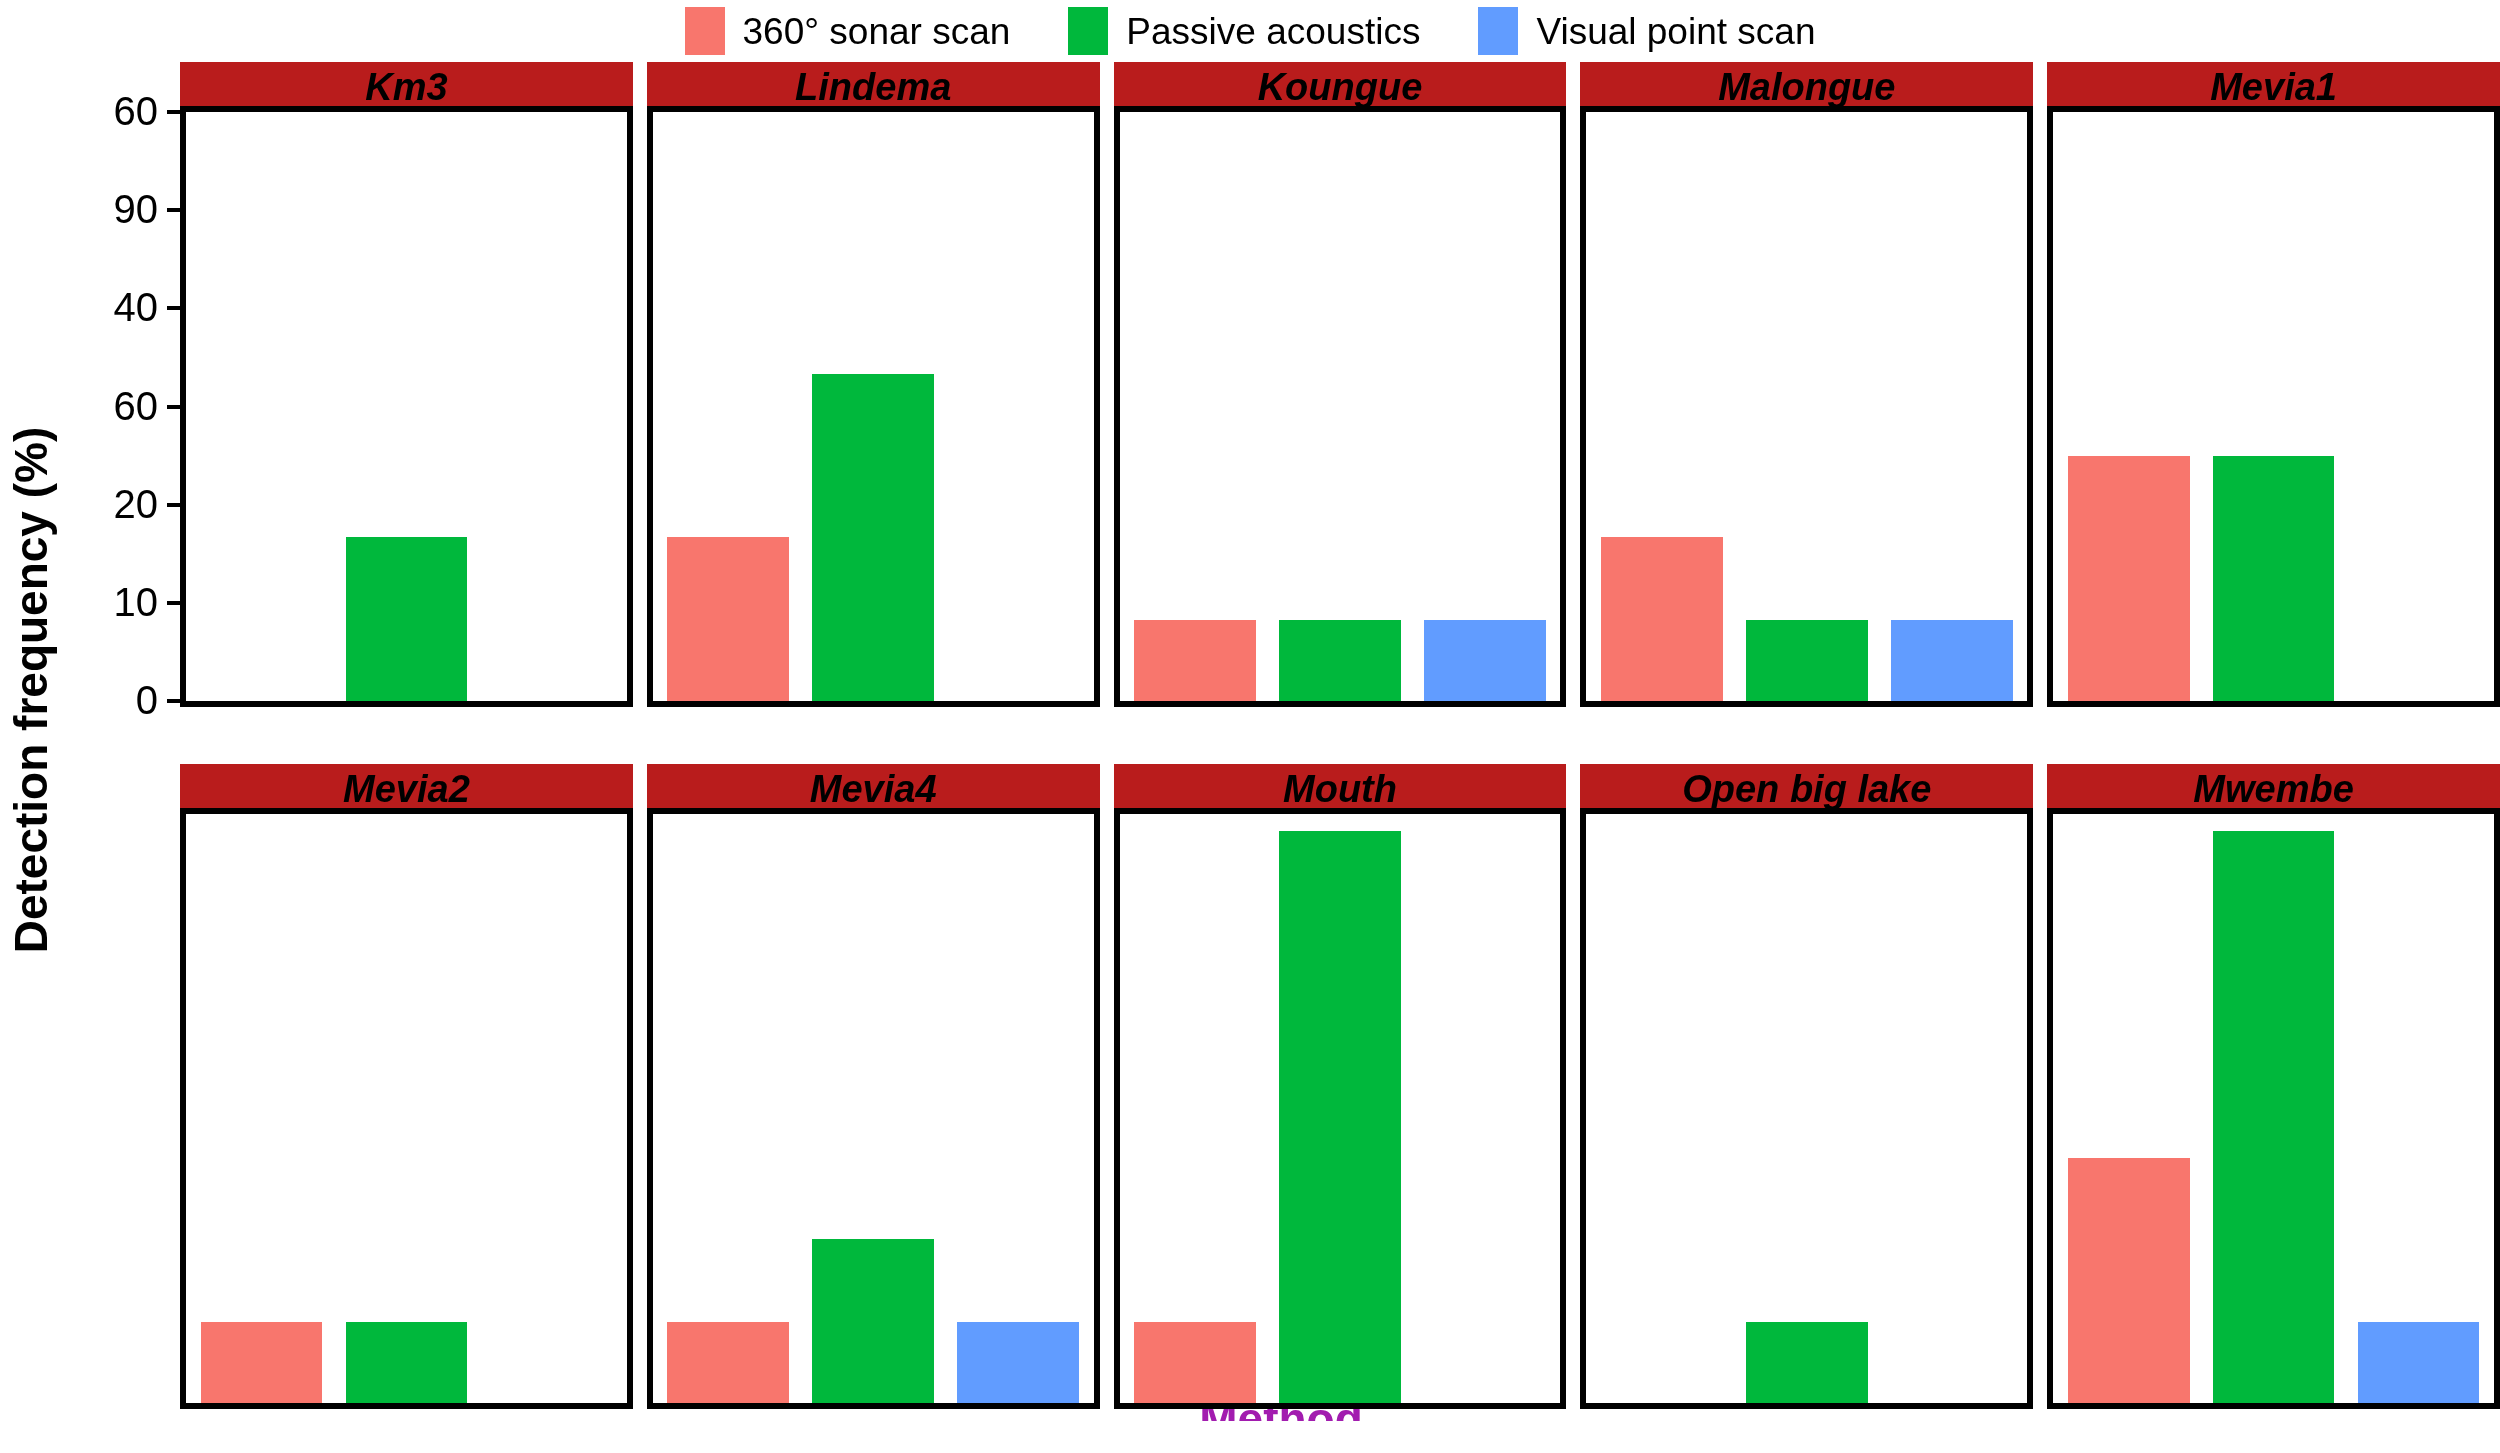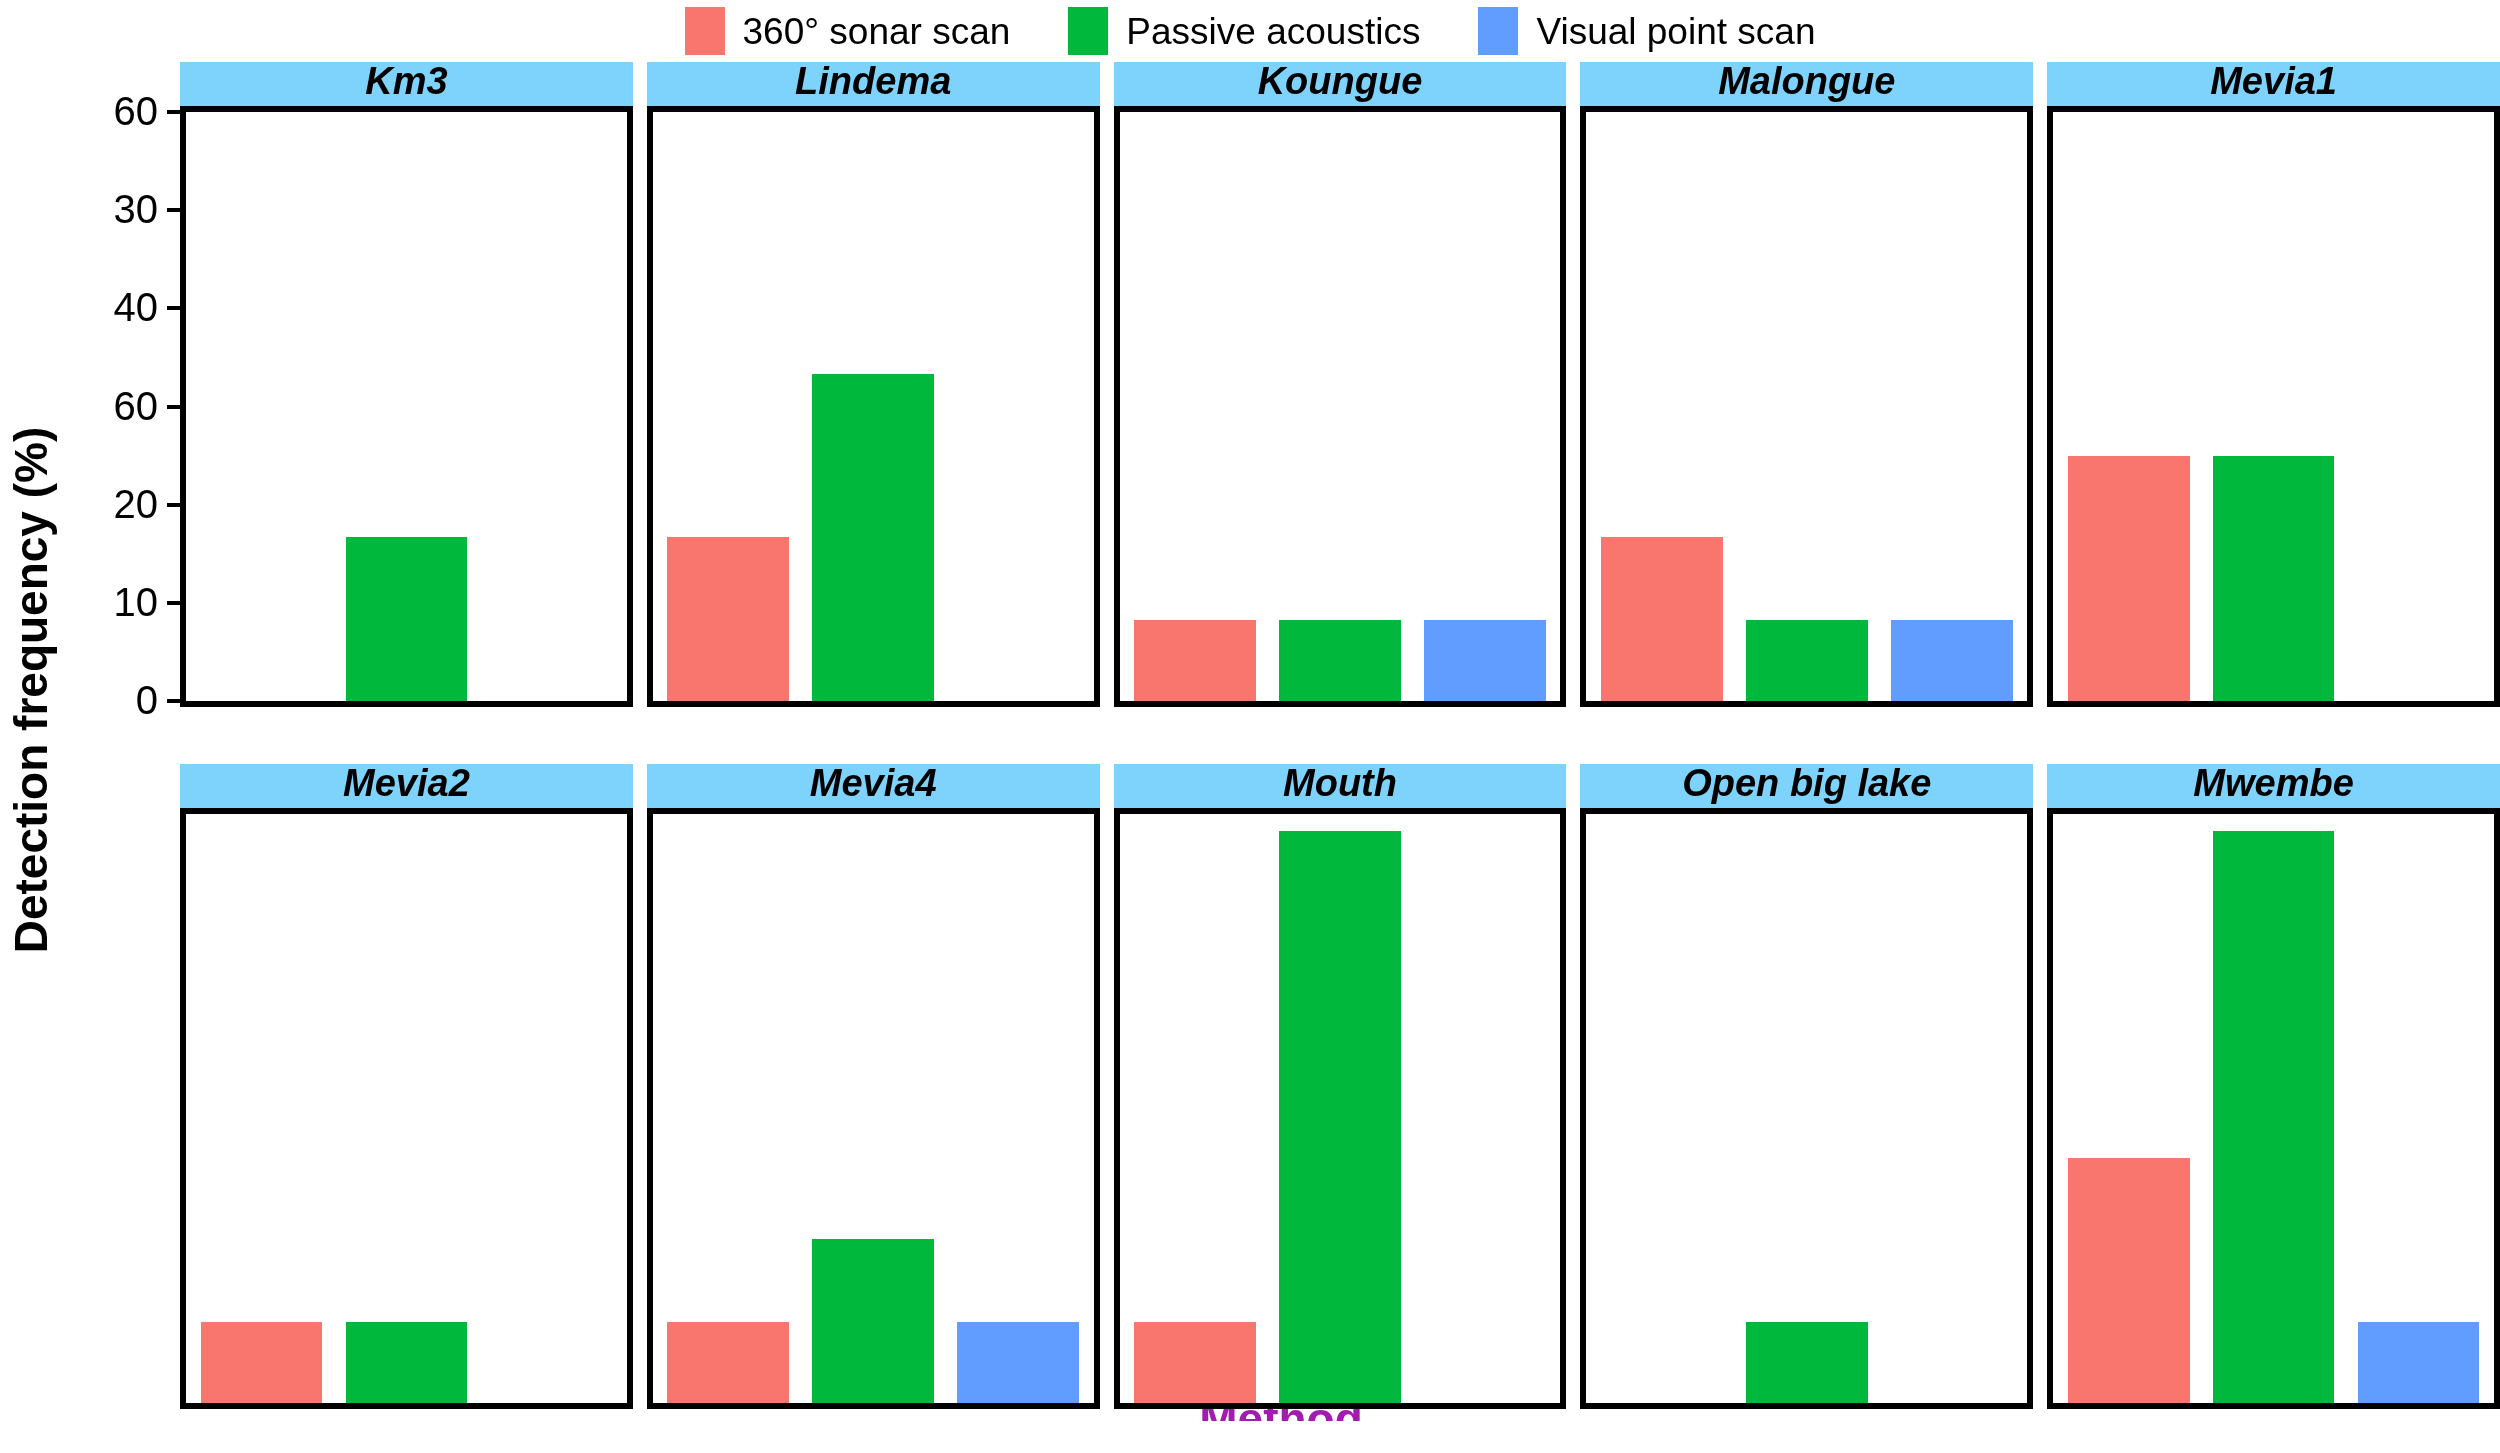--- a/index.html
+++ b/index.html
@@ -129,23 +129,23 @@
     gap: 14px;
   }
   .panel {
     position: relative;
     flex: 1 1 0;
     display: flex;
     flex-direction: column;
   }
   .strip {
     height: 44px;
-    background: #7dd3fc;
-    display: flex;
-    align-items: flex-start;
+    background: #b91c1c;
+    display: flex;
+    align-items: flex-end;
     justify-content: center;
     flex: 0 0 auto;
   }
   .strip-label {
     font-size: 38px;
     font-weight: bold;
     font-style: italic;
     color: #000000;
     line-height: 1;
     white-space: nowrap;
@@ -221,21 +221,21 @@
           </div>
           <div class="ytick" style="top: 344.5px;">
             <span class="tlabel">60</span>
             <span class="tmark"></span>
           </div>
           <div class="ytick" style="top: 246.333px;">
             <span class="tlabel">40</span>
             <span class="tmark"></span>
           </div>
           <div class="ytick" style="top: 148.167px;">
-            <span class="tlabel">30</span>
+            <span class="tlabel">90</span>
             <span class="tmark"></span>
           </div>
           <div class="ytick" style="top: 50px;">
             <span class="tlabel">60</span>
             <span class="tmark"></span>
           </div>
         </div>
         <div class="row-axis" style="top: 678px; height: 645px;">
           <div class="ytick" style="top: 1317px;"></div>
           <div class="ytick" style="top: 1218.83px;"></div>

